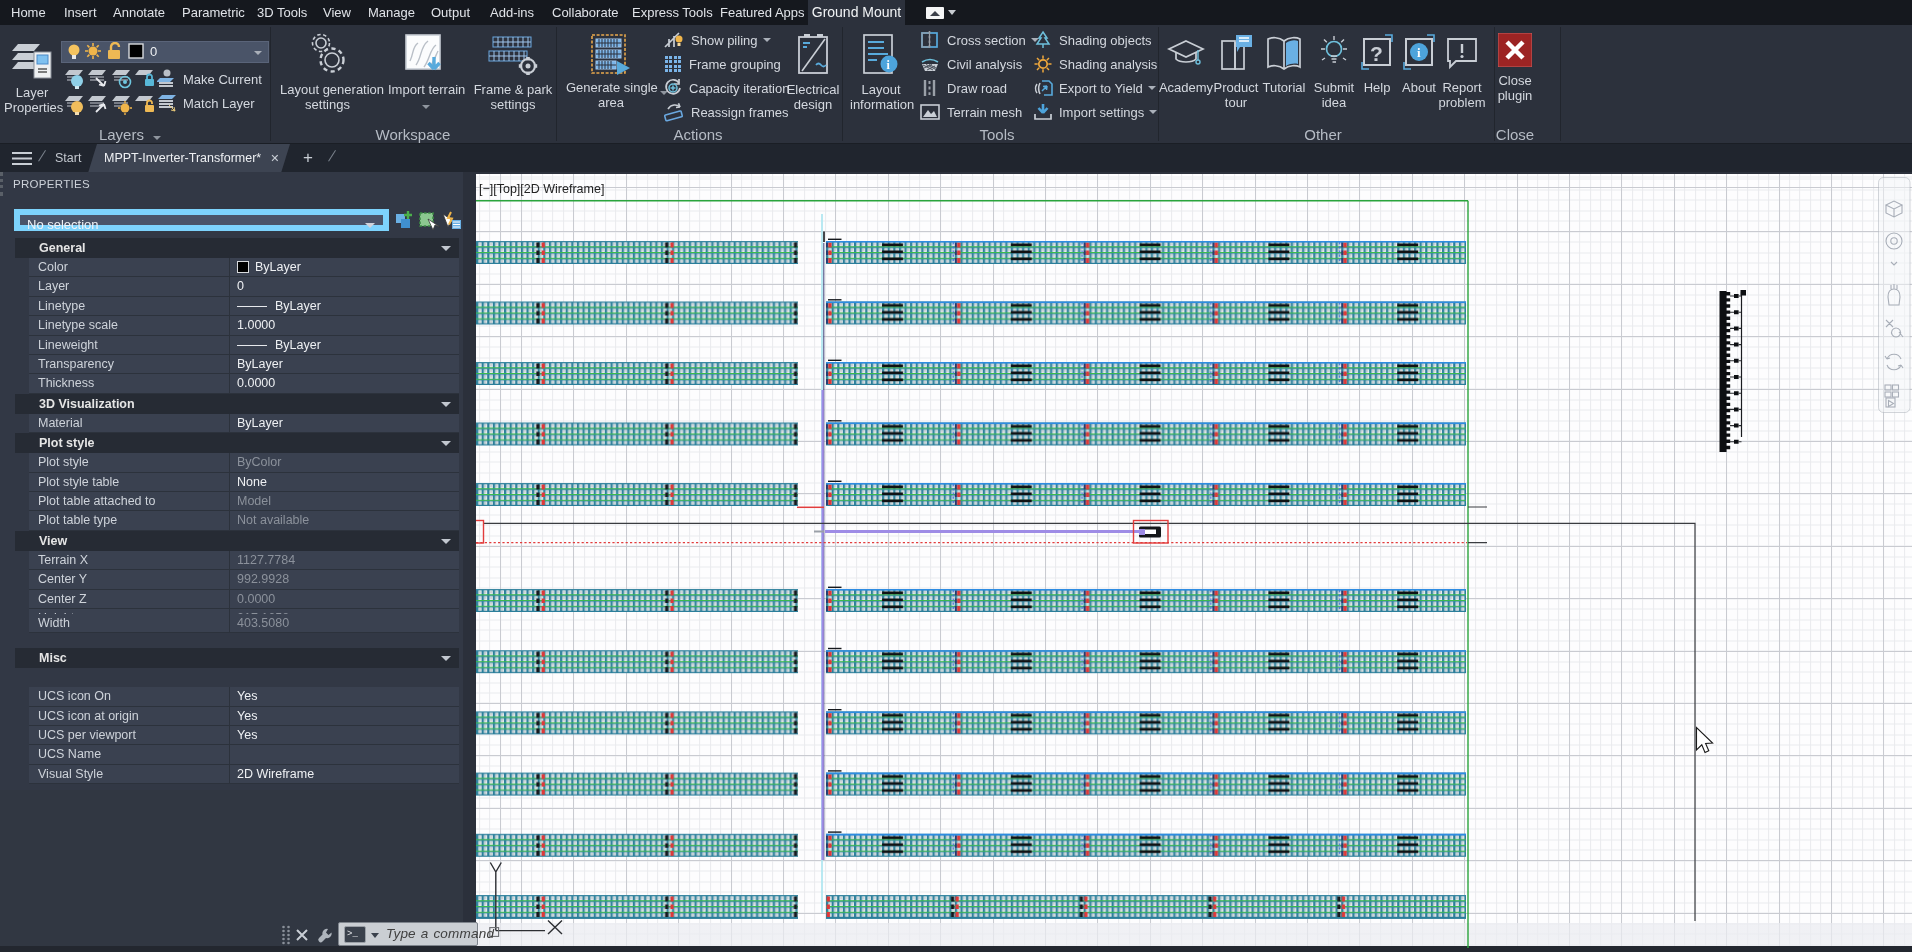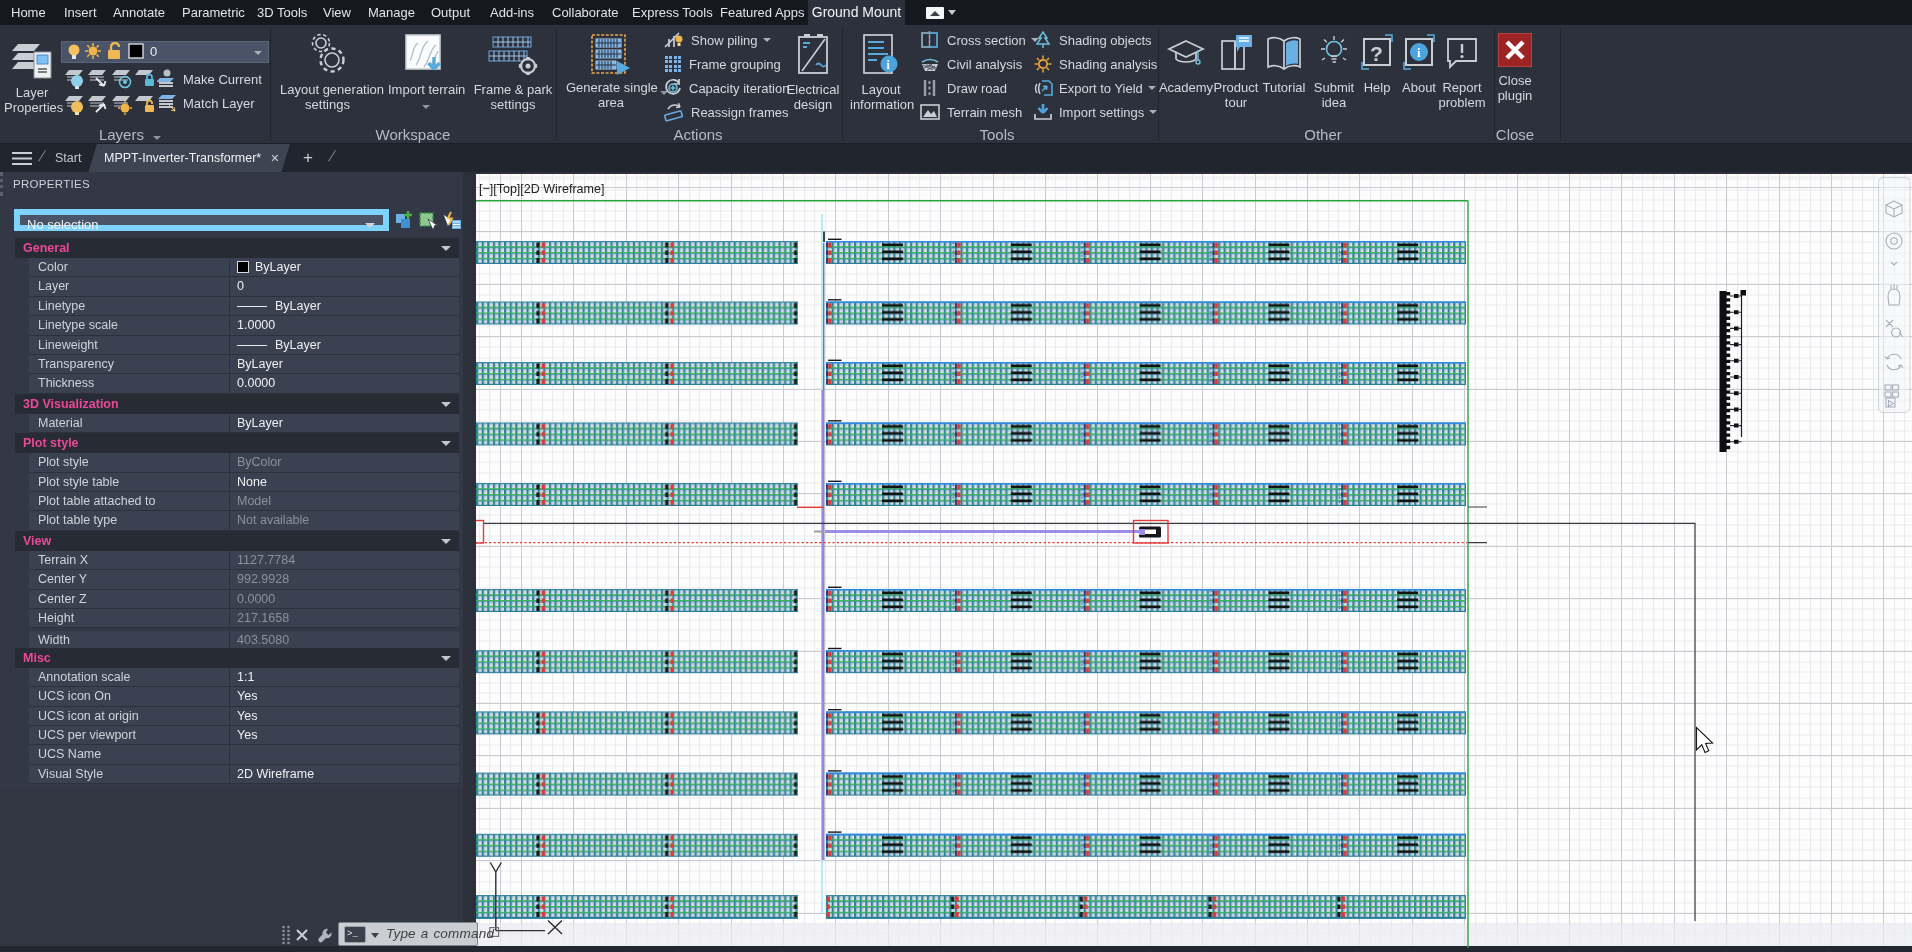--- a/index.html
+++ b/index.html
@@ -17,21 +17,21 @@
 .rrow{position:absolute;height:20px;display:flex;align-items:center;color:#d4d8df;font-size:13px;white-space:nowrap}
 .rrow svg{margin-right:6px}
 .big{position:absolute;text-align:center;color:#d4d8df;font-size:13px;line-height:15px;white-space:nowrap}
 .caretd{display:inline-block;width:0;height:0;border-left:4px solid transparent;border-right:4px solid transparent;border-top:4px solid #aab0b9;margin-left:5px}
 #tabbar{position:absolute;left:0;top:143px;width:1912px;height:29px;background:#20252e;border-top:1px solid #1a1e25}
 #filetab{position:absolute;left:88px;top:0;width:202px;height:29px;background:#3d4452;clip-path:polygon(9px 0,202px 0,193px 29px,0 29px);color:#eef0f3;font-size:12.5px;line-height:29px;text-align:left;padding-left:16px}
 #props{position:absolute;left:0;top:172px;width:463px;height:618px;background:#323845}
 #propsfill{position:absolute;left:0;top:790px;width:476px;height:162px;background:#313742}
 #leftgap{position:absolute;left:463px;top:172px;width:13px;height:780px;background:#2b303b}
 .phead{position:absolute;left:0;top:0;width:463px;height:24px;color:#ccd1d8;font-size:11.5px;line-height:24px;padding-left:10px;letter-spacing:.3px}
-.sect{position:absolute;left:15px;width:444px;height:20px;background:#262b34;color:#ec4899;font-weight:bold;font-size:12.5px;line-height:20px;padding-left:8px}
+.sect{position:absolute;left:15px;width:444px;height:20px;background:#262b34;color:#e5e5e5;font-weight:bold;font-size:12.5px;line-height:20px;padding-left:24px}
 .sect .ca{position:absolute;right:8px;top:8px;width:0;height:0;border-left:5px solid transparent;border-right:5px solid transparent;border-top:5px solid #c2c7cf}
 .prow{position:absolute;left:29px;width:430px;height:19.4px;background:linear-gradient(90deg,transparent 0 200px,#2c323c 200px 201px,transparent 201px),#3a4150;border-bottom:1px solid #2c323c;font-size:12.5px;color:#ced3da;line-height:19px}
 .prow .pl{position:absolute;left:9px;top:0}
 .prow .pv{position:absolute;left:208px;top:0;color:#eef0f3}
 .prow .pv.gray{color:#8b919b}
 .prow .vline{position:absolute;left:208px;top:9px;width:30px;border-top:1.6px solid #e6e8ec}
 .prow .vbl{position:absolute;left:246px;top:0;color:#eef0f3}
 #combo{position:absolute;left:14px;top:37px;width:375px;height:22px;background:#4a5468;border:6px solid #7dd3fc;color:#f0f2f5;font-size:13px;line-height:20px;padding-left:7px}
 #combo .ca{position:absolute;right:8px;top:8px;width:0;height:0;border-left:5px solid transparent;border-right:5px solid transparent;border-top:5px solid #d0d4da}
 #canvas{position:absolute;left:476px;top:174px;width:1436px;height:778px;background-color:#fdfdfe;
@@ -444,29 +444,25 @@
       <span class="pv gray">992.9928</span>
     </div>
 <div class="prow" style="top:417.5999999999999px">
       <span class="pl">Center Z</span>
       <span class="pv gray">0.0000</span>
     </div>
 <div class="prow" style="top:436.9999999999999px">
       <span class="pl">Height</span>
       <span class="pv gray">217.1658</span>
     </div>
-<div class="prow" style="top:459px">
+<div class="prow" style="top:442px">
       <span class="pl">Width</span>
       <span class="pv gray">403.5080</span>
     </div>
 <div class="sect" style="top:475.79999999999984px">Misc<span class="ca"></span></div>
-<div class="prow" style="top:495.79999999999984px">
-      <span class="pl">Annotation scale</span>
-      <span class="pv">1:1</span>
-    </div>
 <div class="prow" style="top:515.1999999999998px">
       <span class="pl">UCS icon On</span>
       <span class="pv">Yes</span>
     </div>
 <div class="prow" style="top:534.5999999999998px">
       <span class="pl">UCS icon at origin</span>
       <span class="pv">Yes</span>
     </div>
 <div class="prow" style="top:553.9999999999998px">
       <span class="pl">UCS per viewport</span>

